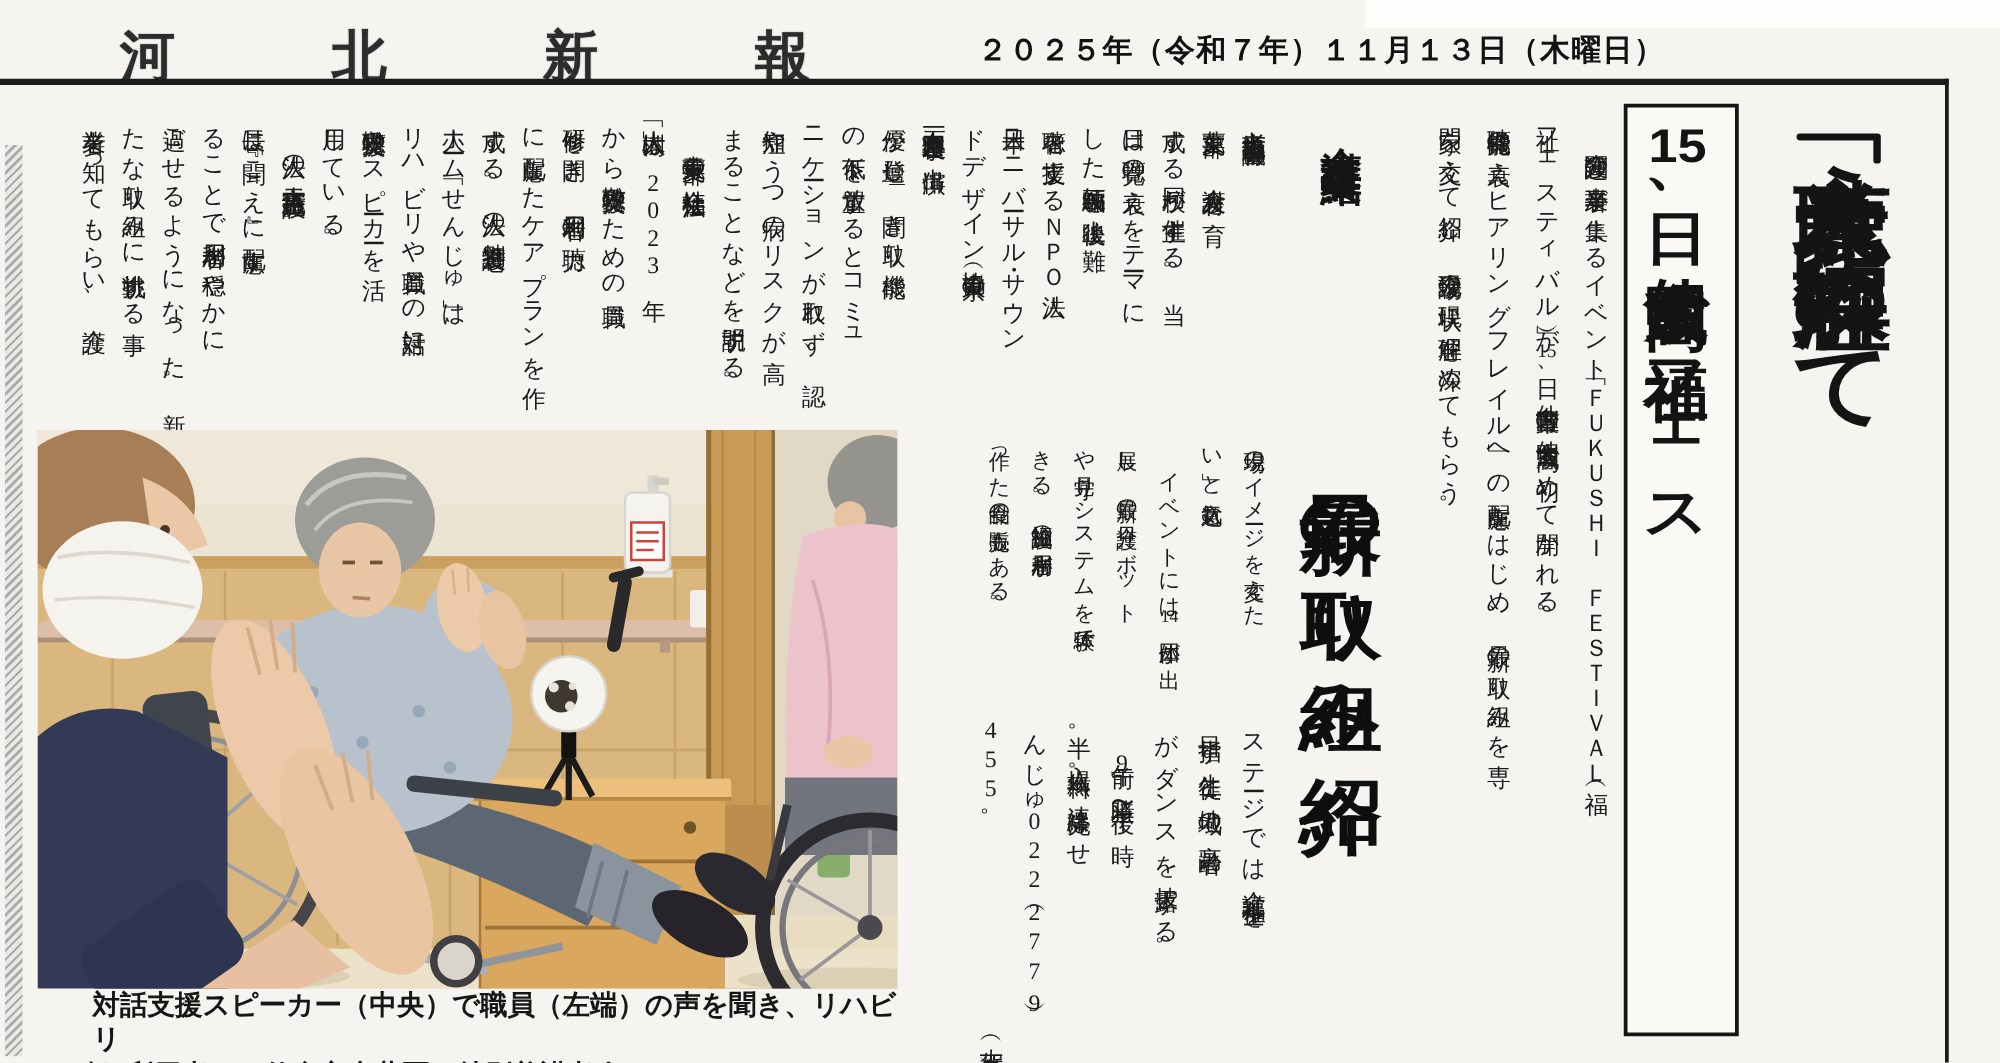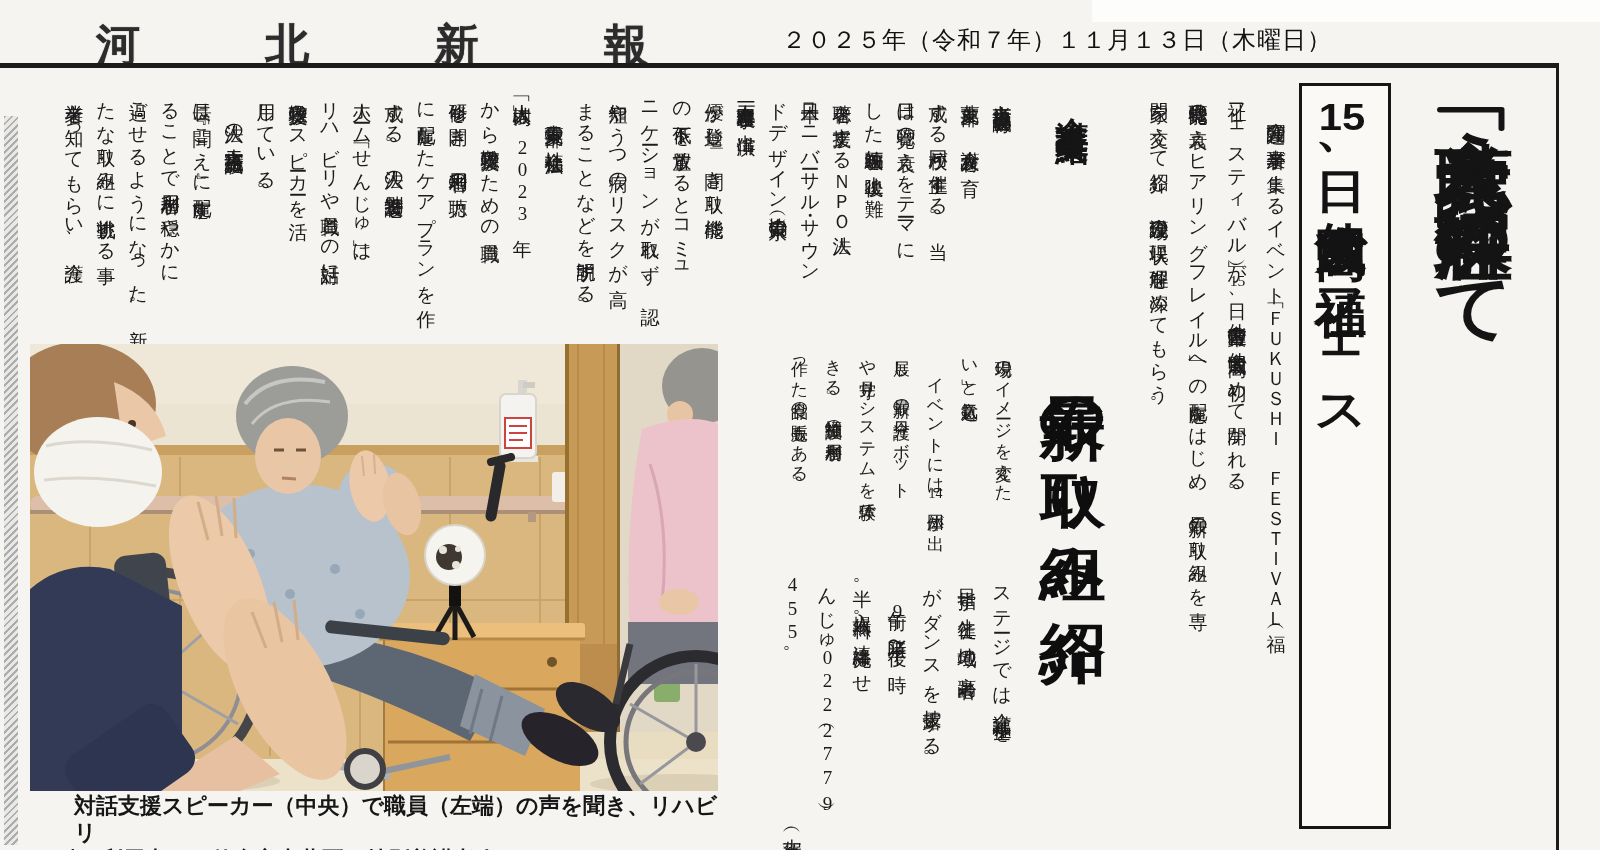--- a/index.html
+++ b/index.html
@@ -2,21 +2,21 @@
 <html><head>
 <meta charset="utf-8">
 <style>
   html,body{margin:0;padding:0;width:1600px;height:850px;overflow:hidden;
     background:#f1f0ed;font-family:"Liberation Sans",sans-serif;}
   .page{position:absolute;inset:0;background:#f5f4f1;}
   .top-white-strip{position:absolute;left:1092px;top:0;width:508px;height:22px;background:#fdfdfc;}
   
   .masthead-title{position:absolute;left:96px;top:16px;width:552px;display:flex;justify-content:space-between;
     font-family:"Liberation Serif",serif;font-size:44px;font-weight:700;color:#2c2c2c;text-shadow:0 0 1px #555;}
-  .masthead-date{position:absolute;left:782px;top:24px;font-size:24px;font-weight:400;color:#121212;letter-spacing:1px;}
+  .masthead-date{position:absolute;left:782px;top:24px;font-size:24px;font-weight:700;color:#121212;letter-spacing:1px;}
   .rule-top{position:absolute;left:0;top:63px;width:1559px;height:5px;background:#1b1b1b;}
   .rule-right{position:absolute;left:1556px;top:63px;width:3px;height:787px;background:#1b1b1b;}
   .edge-strip{position:absolute;left:4px;top:116px;width:14px;height:729px;
     background:repeating-linear-gradient(135deg,#a0a0a0 0 2px,#e6e6e4 2px 5px);opacity:.85;}
   .vcol{writing-mode:vertical-rl;text-orientation:upright;position:relative;white-space:pre;color:#1b1b1b;}
   .vbottom{position:absolute;bottom:0;left:0;right:0;}
   .tcy{text-combine-upright:all;font-size:.82em;letter-spacing:0;}
   
   .headline-main{position:absolute;left:1392px;top:86px;width:164px;height:764px;
     writing-mode:vertical-rl;text-orientation:upright;font-family:"Liberation Serif",serif;
@@ -40,21 +40,21 @@
   .row1{position:absolute;left:52px;top:89px;height:248px;writing-mode:vertical-rl;}
   .row1 .vcol{font-family:"Liberation Serif",serif;font-size:19px;letter-spacing:1px;width:20px;line-height:20px;margin-left:12px;}
   .row2{position:absolute;left:774px;top:348px;height:218px;writing-mode:vertical-rl;}
   .row2 .vcol{font-family:"Liberation Serif",serif;font-size:17px;letter-spacing:.8px;width:18px;line-height:18px;margin-left:16px;}
   .row3{position:absolute;left:767px;top:574px;height:262px;writing-mode:vertical-rl;}
   .row3 .vcol{font-family:"Liberation Serif",serif;font-size:19px;letter-spacing:2.5px;width:20px;line-height:20px;margin-left:15px;}
   
   .photo{position:absolute;left:30px;top:344px;width:688px;height:447px;overflow:hidden;background:#e9e0cd;}
   .caption{position:absolute;left:34px;top:792px;width:704px;font-weight:700;font-size:22px;
     line-height:27px;color:#161616;}
-  .caption .cap1{display:block;padding-left:40px;}
+  .caption .cap1{display:block;padding-left:40px;font-family:Liberation Mono, monospace;}
   .caption .cap2{display:block;}
 </style>
 </head>
 <body>
 
 <div class="page">
 
   <div class="top-white-strip"></div>
 
   <div class="masthead-title">

